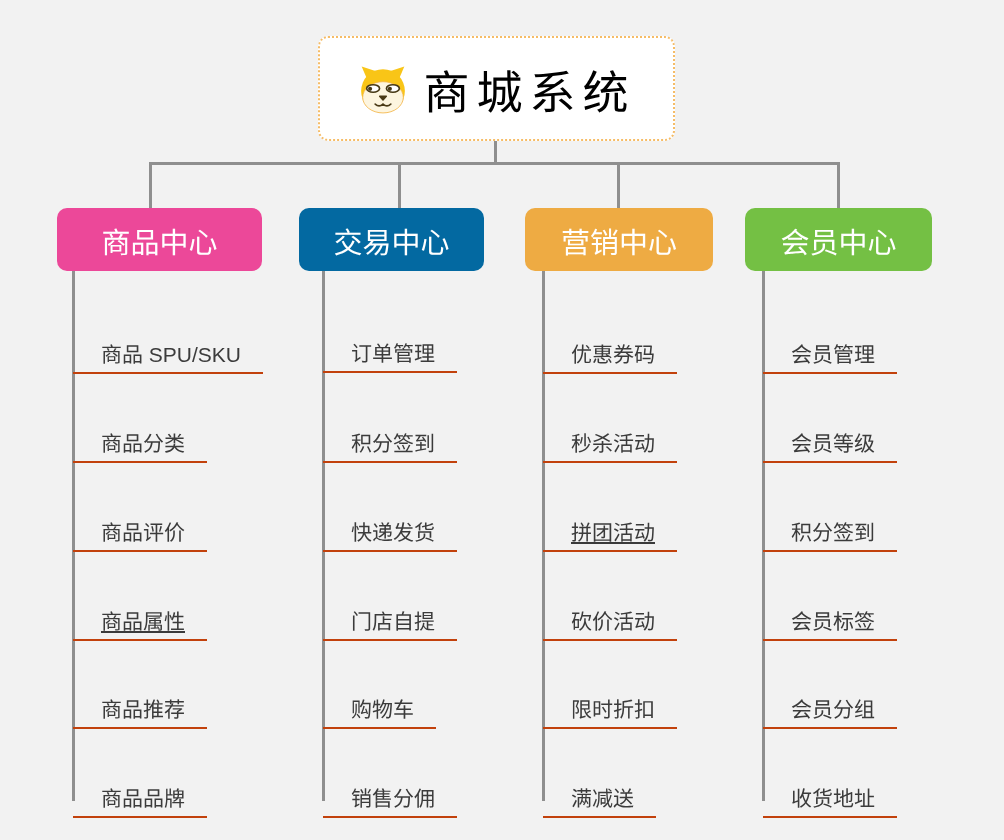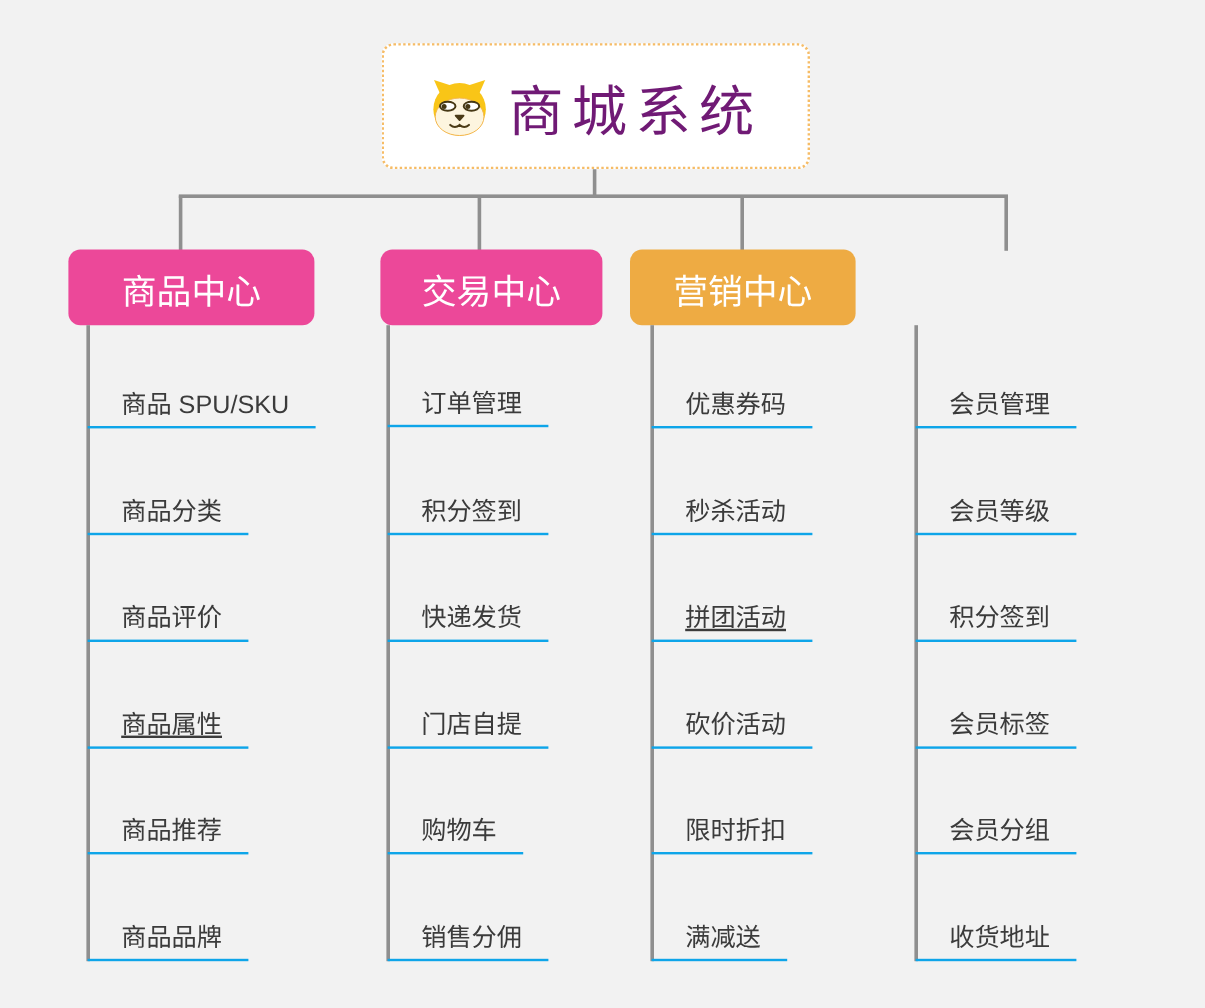--- a/index.html
+++ b/index.html
@@ -34,23 +34,24 @@
     display:flex;align-items:center;justify-content:center;
     color:#ffffff;font-size:29px;white-space:nowrap;
   }
 
   
   .column{position:absolute;top:271px;height:532px;}
   .vline{position:absolute;left:0;top:0;width:3px;height:530px;background:#8f8f8f;}
   .leaf{
     position:absolute;left:1px;
     padding:0 22px 6px 28px;
-    border-bottom:2px solid #0ea5e9;
+    border-bottom:2px solid #c2410c;
     font-size:21px;line-height:23px;color:#3b3b3b;
     white-space:nowrap;
+    margin-top:17px;
   }
 </style>
 </head>
 <body>
 
 <div class="stage">
 
   <div class="line" style="left:494px;top:141px;width:3px;height:23px;"></div>
   <div class="line" style="left:149px;top:162px;width:691px;height:3px;"></div>
   <div class="line" style="left:149px;top:163px;width:3px;height:46px;"></div>
@@ -66,26 +67,27 @@
         <circle cx="24" cy="26" r="21" fill="#f9c517"></circle>
         <path d="M4.5 32 a19.5 15 0 0 0 39 0 a19.5 15 0 0 0 -39 0" fill="#fdf5df" stroke="#f3b64c" stroke-width="0.8"></path>
         <ellipse cx="14.5" cy="23.5" rx="6.2" ry="3.6" fill="#ffffff" stroke="#463814" stroke-width="1.6"></ellipse>
         <circle cx="11.6" cy="23.8" r="2" fill="#463814"></circle>
         <ellipse cx="33.5" cy="23.5" rx="6.2" ry="3.6" fill="#ffffff" stroke="#463814" stroke-width="1.6"></ellipse>
         <circle cx="30.6" cy="23.8" r="2" fill="#463814"></circle>
         <path d="M20.8 31 h6.4 l-3.2 3.6 Z" fill="#4a3a16" stroke="#4a3a16" stroke-width="1.4" stroke-linejoin="round"></path>
         <path d="M16.5 38.5 q3.75 3.4 7.5 0 q3.75 3.4 7.5 0" fill="none" stroke="#4a3a16" stroke-width="1.6" stroke-linecap="round"></path>
       </svg>
     </span>
-    <span class="root-title" style="color: #701a75;">商城系统</span>
+    <span class="root-title" style="color: #000000;">商城系统</span>
   </div>
 
   <div class="branch-box" style="left: 57px; width: 205px; background-color: #ec4899; text-align: center;">商品中心</div>
-  <div class="branch-box" style="left: 317px; width: 185px; background-color: #ec4899;">交易中心</div>
+  <div class="branch-box" style="left: 299px; width: 185px; background-color: #0369a1;">交易中心</div>
   <div class="branch-box" style="left: 525px; width: 188px; background-color: rgb(238, 171, 67);">营销中心</div>
+  <div class="branch-box" style="left: 745px; width: 187px; background-color: rgb(116, 192, 68);">会员中心</div>
 
   <div class="column" style="left:72px;">
     <div class="vline"></div>
     <div class="leaf" style="top:55px;">商品 SPU/SKU</div>
     <div class="leaf" style="top:144px;">商品分类</div>
     <div class="leaf" style="top:233px;">商品评价</div>
     <div class="leaf" style="top:322px;text-decoration:underline;">商品属性</div>
     <div class="leaf" style="top:410px;">商品推荐</div>
     <div class="leaf" style="top:499px;">商品品牌</div>
   </div>

